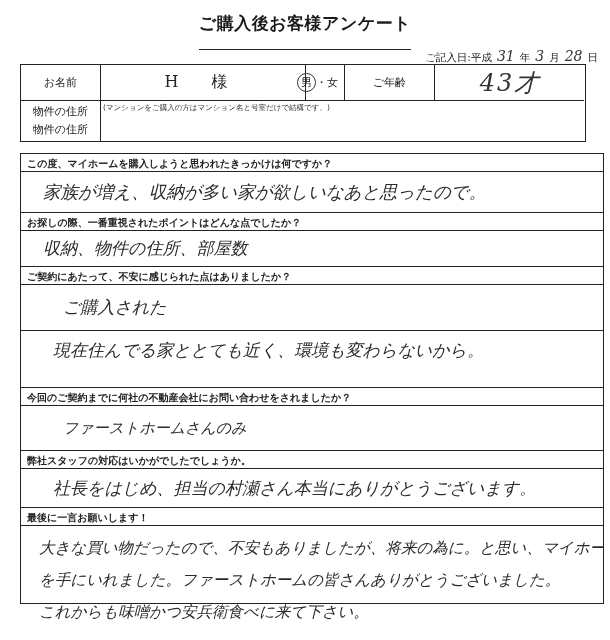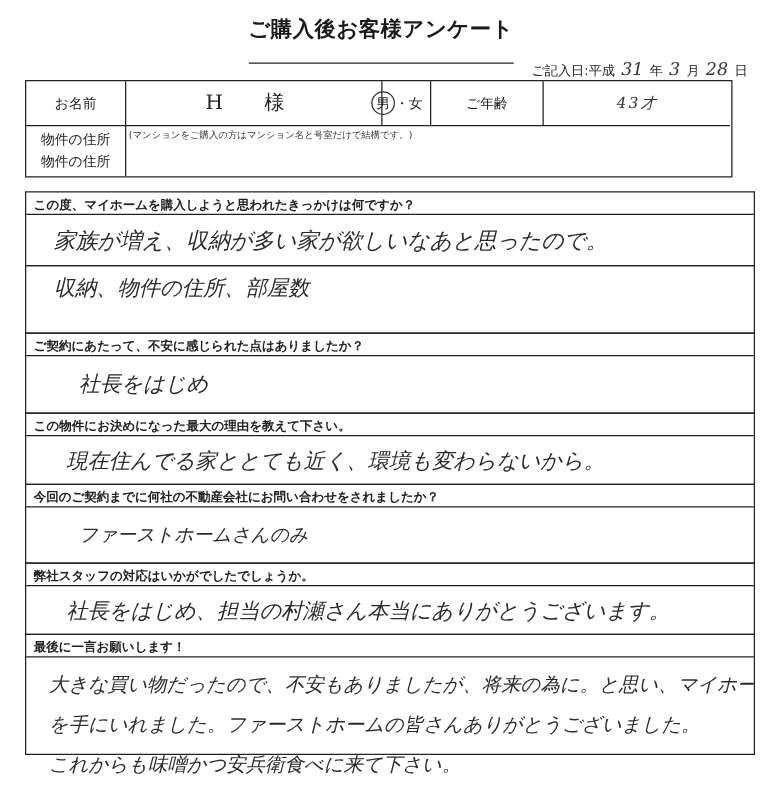--- a/index.html
+++ b/index.html
@@ -23,21 +23,21 @@
       position: absolute; left: 20px; top: 64px; width: 566px; height: 78px;
       border: 1.5px solid #222;
     }
     .cell { position: absolute; display: flex; align-items: center; justify-content: center; }
     .vline { position: absolute; top: 0; width: 1px; background: #222; }
     .hline { position: absolute; left: 0; height: 1px; background: #222; }
     .label { font-size: 11px; color: #222; }
     .name-val { font-family: "DejaVu Serif", serif; font-size: 16px; letter-spacing: 14px; color: #222; }
     .gender { font-size: 11px; color: #222; }
     .gender .circled { display: inline-block; border: 1px solid #333; border-radius: 50%; padding: 1px 3px; }
-    .age-val { font-family: "DejaVu Serif", serif; font-style: italic; font-size: 12px; color: #333; letter-spacing: 2px; }
+    .age-val { font-family: "DejaVu Serif", serif; font-style: italic; font-size: 24px; color: #333; letter-spacing: 2px; }
     .addr-note { position: absolute; left: 82px; top: 38px; font-size: 7.5px; color: #333; white-space: nowrap; }
     .addr-val { position: absolute; left: 112px; top: 54px; font-family: "DejaVu Serif", serif; font-size: 13.5px; letter-spacing: 2px; color: #222; white-space: nowrap; }
 
     
     .qblock {
       position: absolute; left: 20px; width: 584px;
       border: 1.3px solid #222;
     }
     .qhead {
       height: 18px; border-bottom: 1px solid #222; font-size: 10px; font-weight: bold;
@@ -88,30 +88,30 @@
   </div>
   <div class="addr-note">(マンションをご購入の方はマンション名と号室だけで結構です。)</div>
 </div>
 
 <div class="qblock" style="top:153px; height:60px;">
   <div class="qhead">この度、マイホームを購入しようと思われたきっかけは何ですか？</div>
   <div class="qans" style="height:40px; font-size:17.5px;">家族が増え、収納が多い家が欲しいなあと思ったので。</div>
 </div>
 
 <div class="qblock" style="top:212px; height:55px;">
+  <div class="qhead">お探しの際、一番重視されたポイントはどんな点でしたか？</div>
   <div class="qans" style="height:35px;">収納、物件の住所、部屋数</div>
 </div>
 
 <div class="qblock" style="top:266px; height:65px;">
   <div class="qhead">ご契約にあたって、不安に感じられた点はありましたか？</div>
-  <div class="qans" style="height:45px; padding-left:42px;">社長をはじめ</div>
+  <div class="qans" style="height:45px; padding-left:42px;">ご購入された</div>
 </div>
 
 <div class="qblock" style="top:330px; height:58px;">
-  <div class="qhead">この物件にお決めになった最大の理由を教えて下さい。</div>
   <div class="qans" style="height:38px; padding-left:32px;">現在住んでる家ととても近く、環境も変わらないから。</div>
 </div>
 
 <div class="qblock" style="top:387px; height:64px;">
   <div class="qhead">今回のご契約までに何社の不動産会社にお問い合わせをされましたか？</div>
   <div class="qans" style="height:44px; padding-left:42px; font-size:15px;">ファーストホームさんのみ</div>
 </div>
 
 <div class="qblock" style="top:450px; height:58px;">
   <div class="qhead">弊社スタッフの対応はいかがでしたでしょうか。</div>

